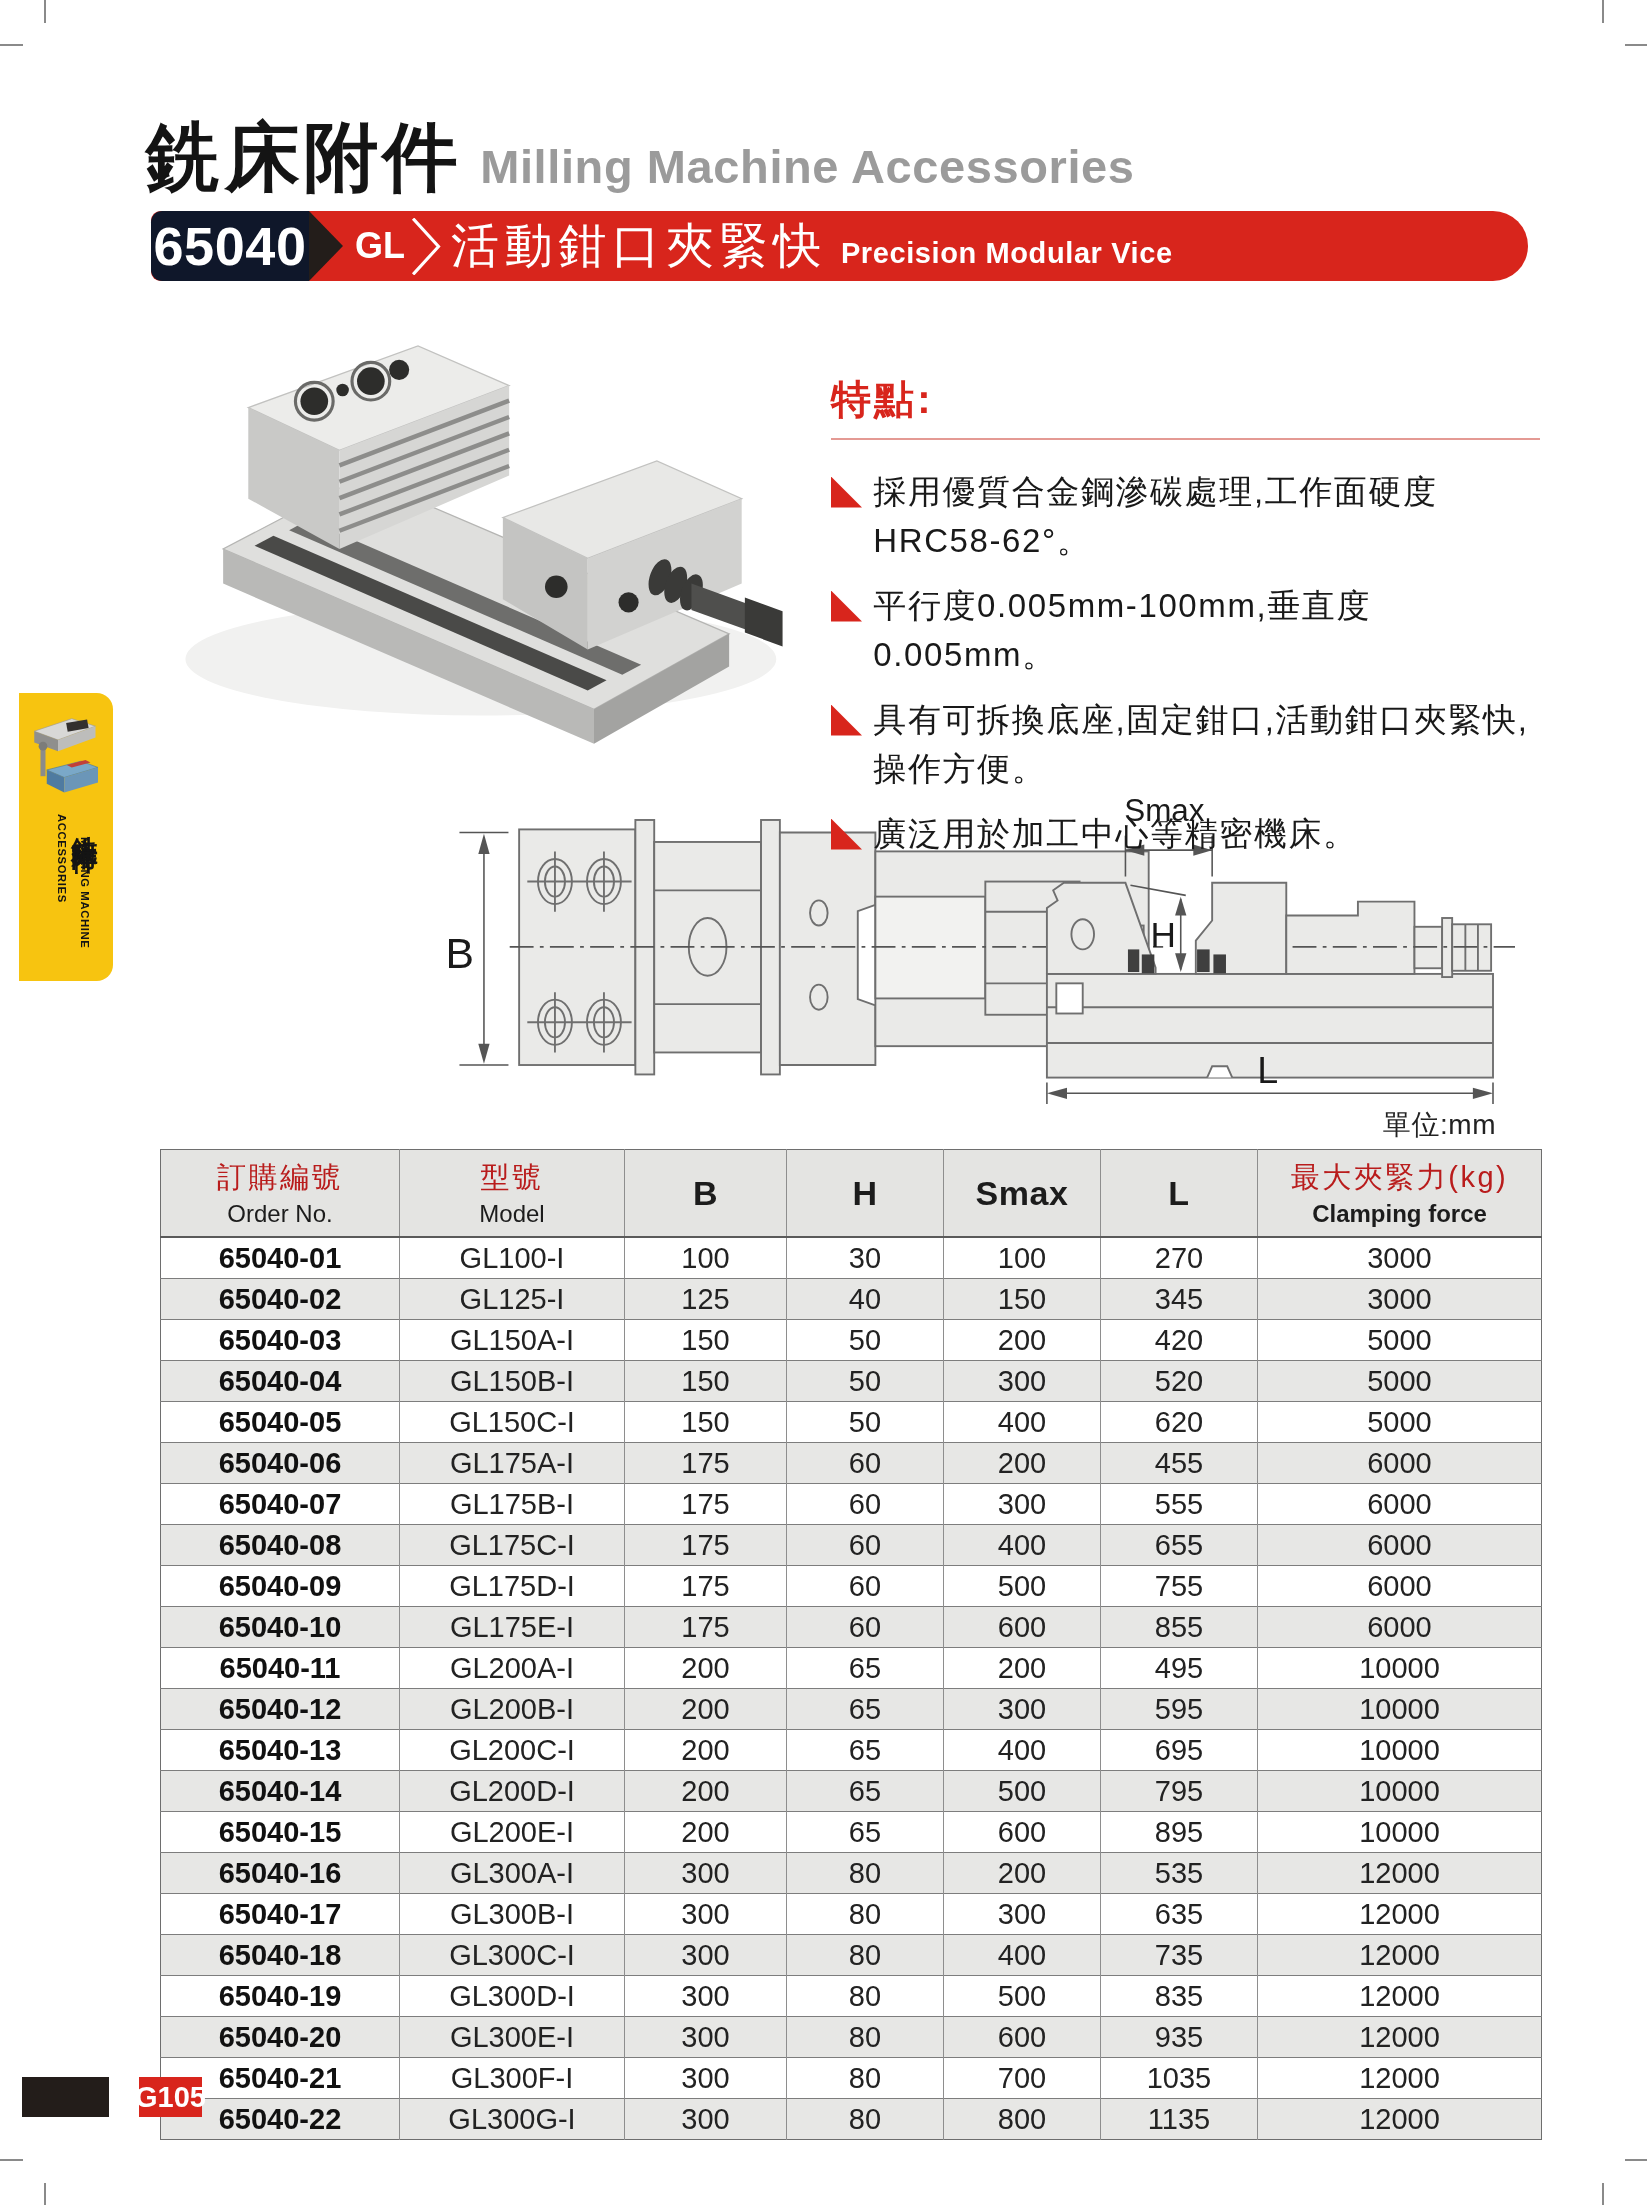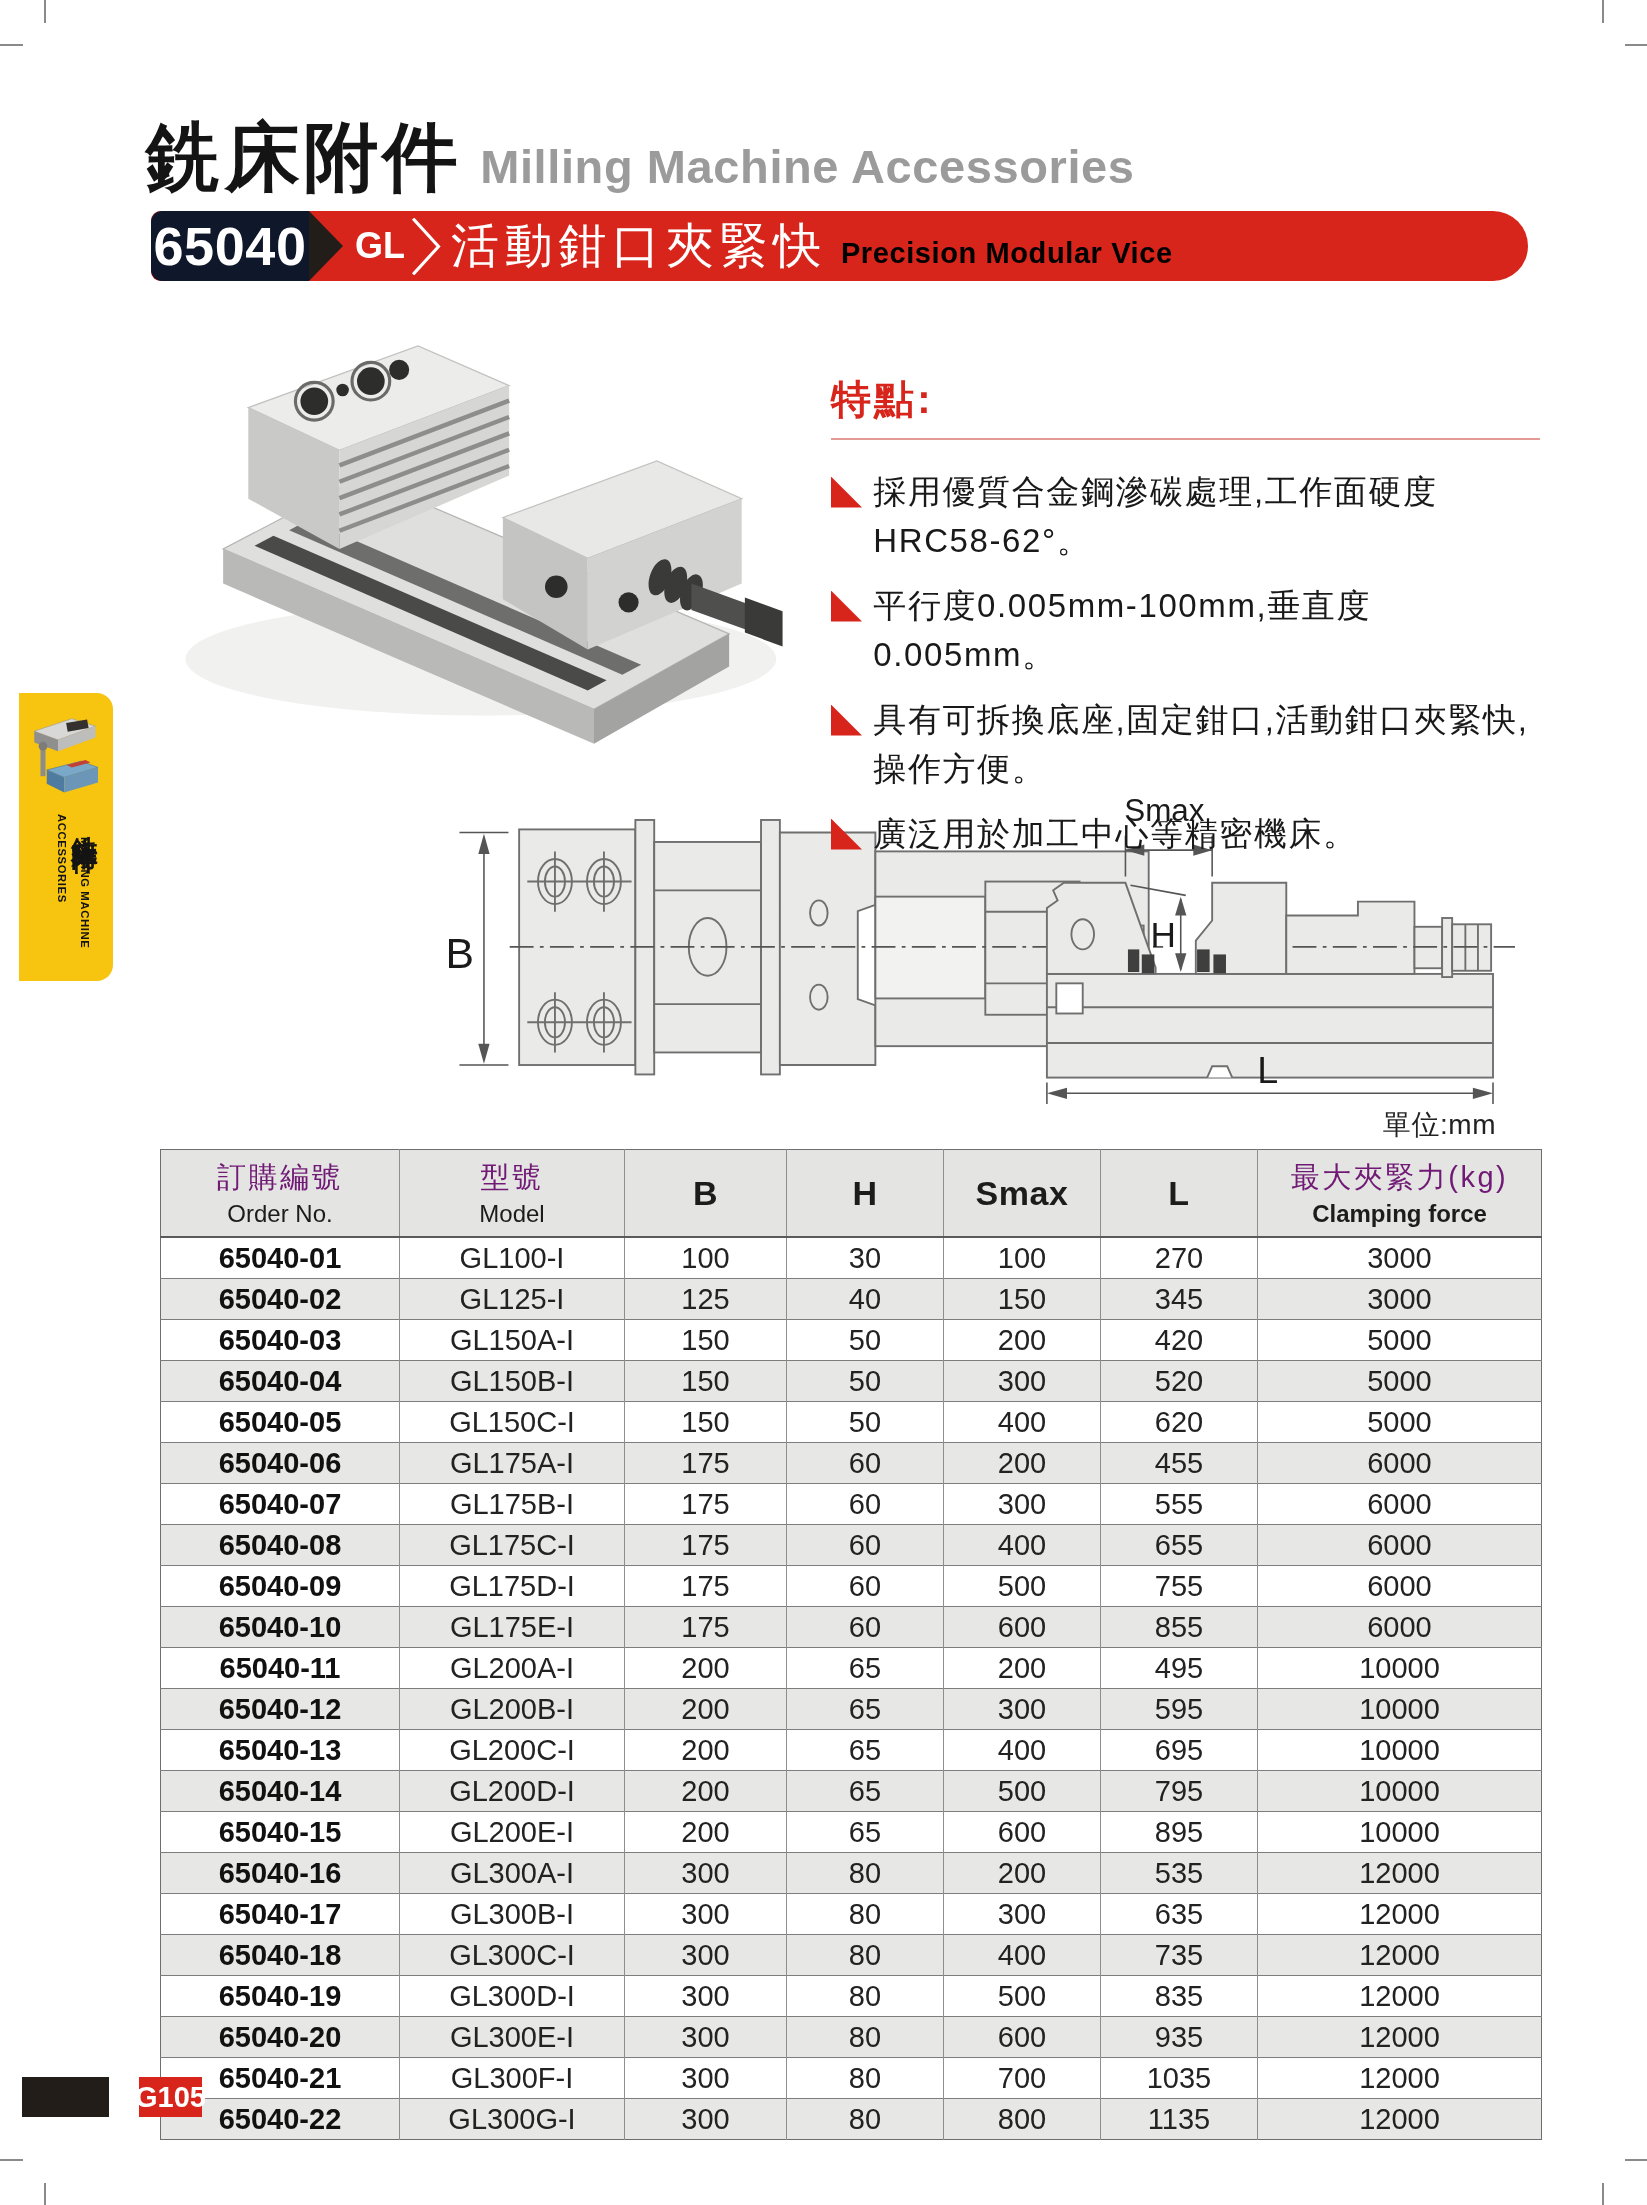--- a/index.html
+++ b/index.html
@@ -20,21 +20,21 @@
   .badge{position:absolute;left:0;top:0;width:158px;height:70px;background:#0f172a;
     border-radius:11.3px 0 0 11.3px;display:flex;align-items:center;justify-content:center;}
   .badge-tip{position:absolute;left:158px;top:0;width:34px;height:70px;background:#231d1a;
     clip-path:polygon(0 0,100% 50%,0 100%);}
   .badge-text{font-size:54px;font-weight:bold;color:#ffffff;letter-spacing:0.6px;}
   .series{position:absolute;left:200px;top:0;width:58px;height:70px;display:flex;
     align-items:center;justify-content:center;font-size:36px;font-weight:bold;color:#ffffff;}
   .chev{position:absolute;left:259px;top:7px;}
   .bannertitle{position:absolute;left:300px;top:0;height:70px;display:flex;align-items:center;white-space:nowrap;}
   .bt-zh{font-size:48px;color:#ffffff;letter-spacing:5.7px;}
-  .bt-en{font-size:29px;font-weight:bold;color:#000000;margin-left:14px;position:relative;top:7.5px;letter-spacing:0.6px;}
+  .bt-en{font-size:29px;font-weight:bold;color:#ffffff;margin-left:14px;position:relative;top:7.5px;letter-spacing:0.6px;}
 
   
   .features{position:absolute;left:831px;top:372px;width:709px;}
   .feat-head{font-size:40px;font-weight:bold;color:#d8251c;letter-spacing:3.1px;}
   .feat-rule{height:1.9px;background:#e49a94;margin-top:11.3px;}
   .feat-list{list-style:none;margin:26.4px 0 0 0;padding:0;}
   .feat-list li{display:flex;align-items:flex-start;margin-bottom:15px;
     font-size:33px;line-height:1.5;letter-spacing:1.6px;color:#191919;}
   .tri{flex:none;width:31px;height:31px;background:#d8251c;margin:10px 11.3px 0 0;
     clip-path:polygon(0 0,100% 100%,0 100%);}
@@ -60,21 +60,21 @@
   .dimtxt{font-family:"Liberation Sans","DejaVu Sans",sans-serif;fill:#1a1a1a;}
 
   
   .unitnote{position:absolute;left:1345px;top:1106px;width:189px;text-align:center;
     font-size:28px;color:#222222;letter-spacing:0.6px;}
   table.spec{position:absolute;left:160px;top:1149px;width:1382px;border-collapse:collapse;
     table-layout:fixed;border:1.3px solid #6e6e6e;}
   table.spec th{background:#e4e4e2;height:84px;border-left:1.3px solid #8e8e8e;
     border-bottom:2.5px solid #5a5a5a;font-weight:normal;vertical-align:middle;}
   table.spec th:first-child,table.spec td:first-child{border-left:none;}
-  .th-zh{display:block;font-size:29px;color:#701a75;letter-spacing:2.5px;}
+  .th-zh{display:block;font-size:29px;color:#b91c1c;letter-spacing:2.5px;}
   .th-en{display:block;font-size:24px;color:#1c1c1c;margin-top:2.5px;}
   .th-big{font-size:34px;font-weight:bold;color:#1c1c1c;letter-spacing:0.6px;}
   table.spec td{height:38px;text-align:center;vertical-align:middle;font-size:29px;color:#222222;
     border-left:1.3px solid #8e8e8e;border-top:1.9px solid #7d7d7d;}
   table.spec tbody tr:first-child td{border-top:none;}
   table.spec tbody tr:nth-child(even){background:#e7e7e5;}
   table.spec td:first-child{font-weight:bold;color:#111111;}
 
   
   .foot-black{position:absolute;left:22px;top:2077px;width:87px;height:40px;background:#231d1a;}

